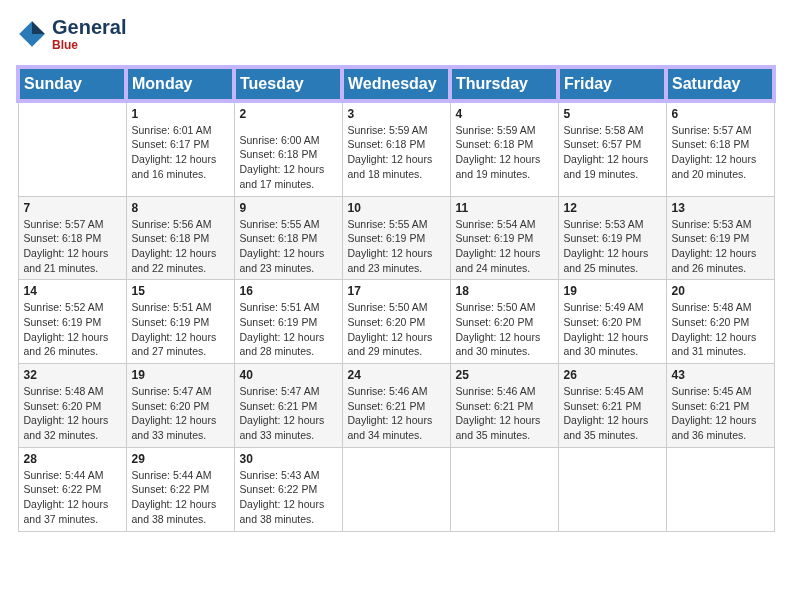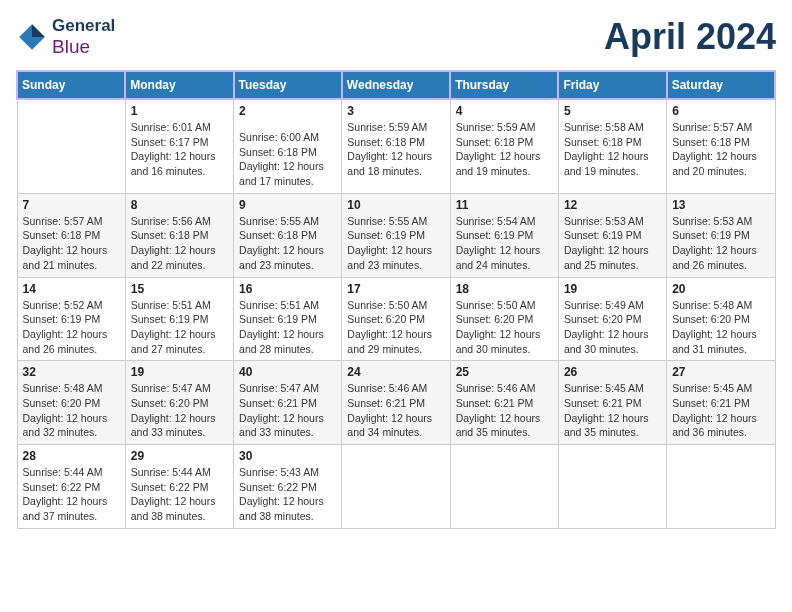--- a/index.html
+++ b/index.html
@@ -38,23 +38,23 @@
     .calendar {
       width: 100%;
       border-collapse: collapse;
       font-size: 11px;
     }
     .calendar th {
       background: #2a7ab8;
       color: #fff;
       padding: 6px 4px;
       text-align: left;
-      font-size: 12px;
+      font-size: 16px;
       font-weight: bold;
-      border: 2px solid #c4b5fd;
+      border: 4px solid #c4b5fd;
     }
     .calendar td {
       border: 1px solid #ccc;
       vertical-align: top;
       padding: 4px 5px;
       width: 108px;
       min-height: 80px;
       background: #fff;
     }
     .calendar tr:nth-child(even) td { background: #f5f5f5; }
@@ -75,26 +75,25 @@
 </head>
 <body>
 
 <div class="header">
   <div class="logo">
     <svg class="logo-icon" viewBox="0 0 40 40">
       <polygon points="20,4 36,20 20,36 4,20" fill="#2a7ab8"></polygon>
       <polygon points="20,4 36,20 20,20" fill="#1a3a5c"></polygon>
     </svg>
     <div>
-      <div style="font-size:17px;font-weight:bold;color:#1a3a5c;line-height:1.15;">General</div>
-      <div style="font-size:19px;font-weight:normal;color:#701a75;line-height:1.15;">Blue</div>
+      <div style="font-size:20px;font-weight:bold;color:#1a3a5c;line-height:1.15;">General</div>
+      <div style="font-size:12px;font-weight:bold;color:#b91c1c;line-height:1.15;">Blue</div>
     </div>
   </div>
   <div class="title-block">
-    <div class="month-title">April 2024</div>
   </div>
 </div>
 
 <table class="calendar">
   <thead>
     <tr>
     <th>Sunday</th>
         <th>Monday</th>
         <th>Tuesday</th>
         <th>Wednesday</th>
@@ -130,21 +129,21 @@
         <td>
           <span class="day-num">4</span>
           <div class="day-info" style="white-space: pre-line;">Sunrise: 5:59 AM
 Sunset: 6:18 PM
 Daylight: 12 hours
 and 19 minutes.</div>
         </td>
         <td>
           <span class="day-num">5</span>
           <div class="day-info" style="white-space: pre-line;">Sunrise: 5:58 AM
-Sunset: 6:18 PM
+Sunset: 6:57 PM
 Daylight: 12 hours
 and 19 minutes.</div>
         </td>
         <td>
           <span class="day-num">6</span>
           <div class="day-info" style="white-space: pre-line;">Sunrise: 5:57 AM
 Sunset: 6:18 PM
 Daylight: 12 hours
 and 20 minutes.</div>
         </td>
@@ -288,21 +287,21 @@
 and 35 minutes.</div>
         </td>
         <td>
           <span class="day-num">26</span>
           <div class="day-info" style="white-space: pre-line;">Sunrise: 5:45 AM
 Sunset: 6:21 PM
 Daylight: 12 hours
 and 35 minutes.</div>
         </td>
         <td>
-          <span class="day-num">27</span>
+          <span class="day-num">43</span>
           <div class="day-info" style="white-space: pre-line;">Sunrise: 5:45 AM
 Sunset: 6:21 PM
 Daylight: 12 hours
 and 36 minutes.</div>
         </td>
       </tr>
       <tr>
         <td>
           <span class="day-num">28</span>
           <div class="day-info" style="white-space: pre-line;">Sunrise: 5:44 AM

